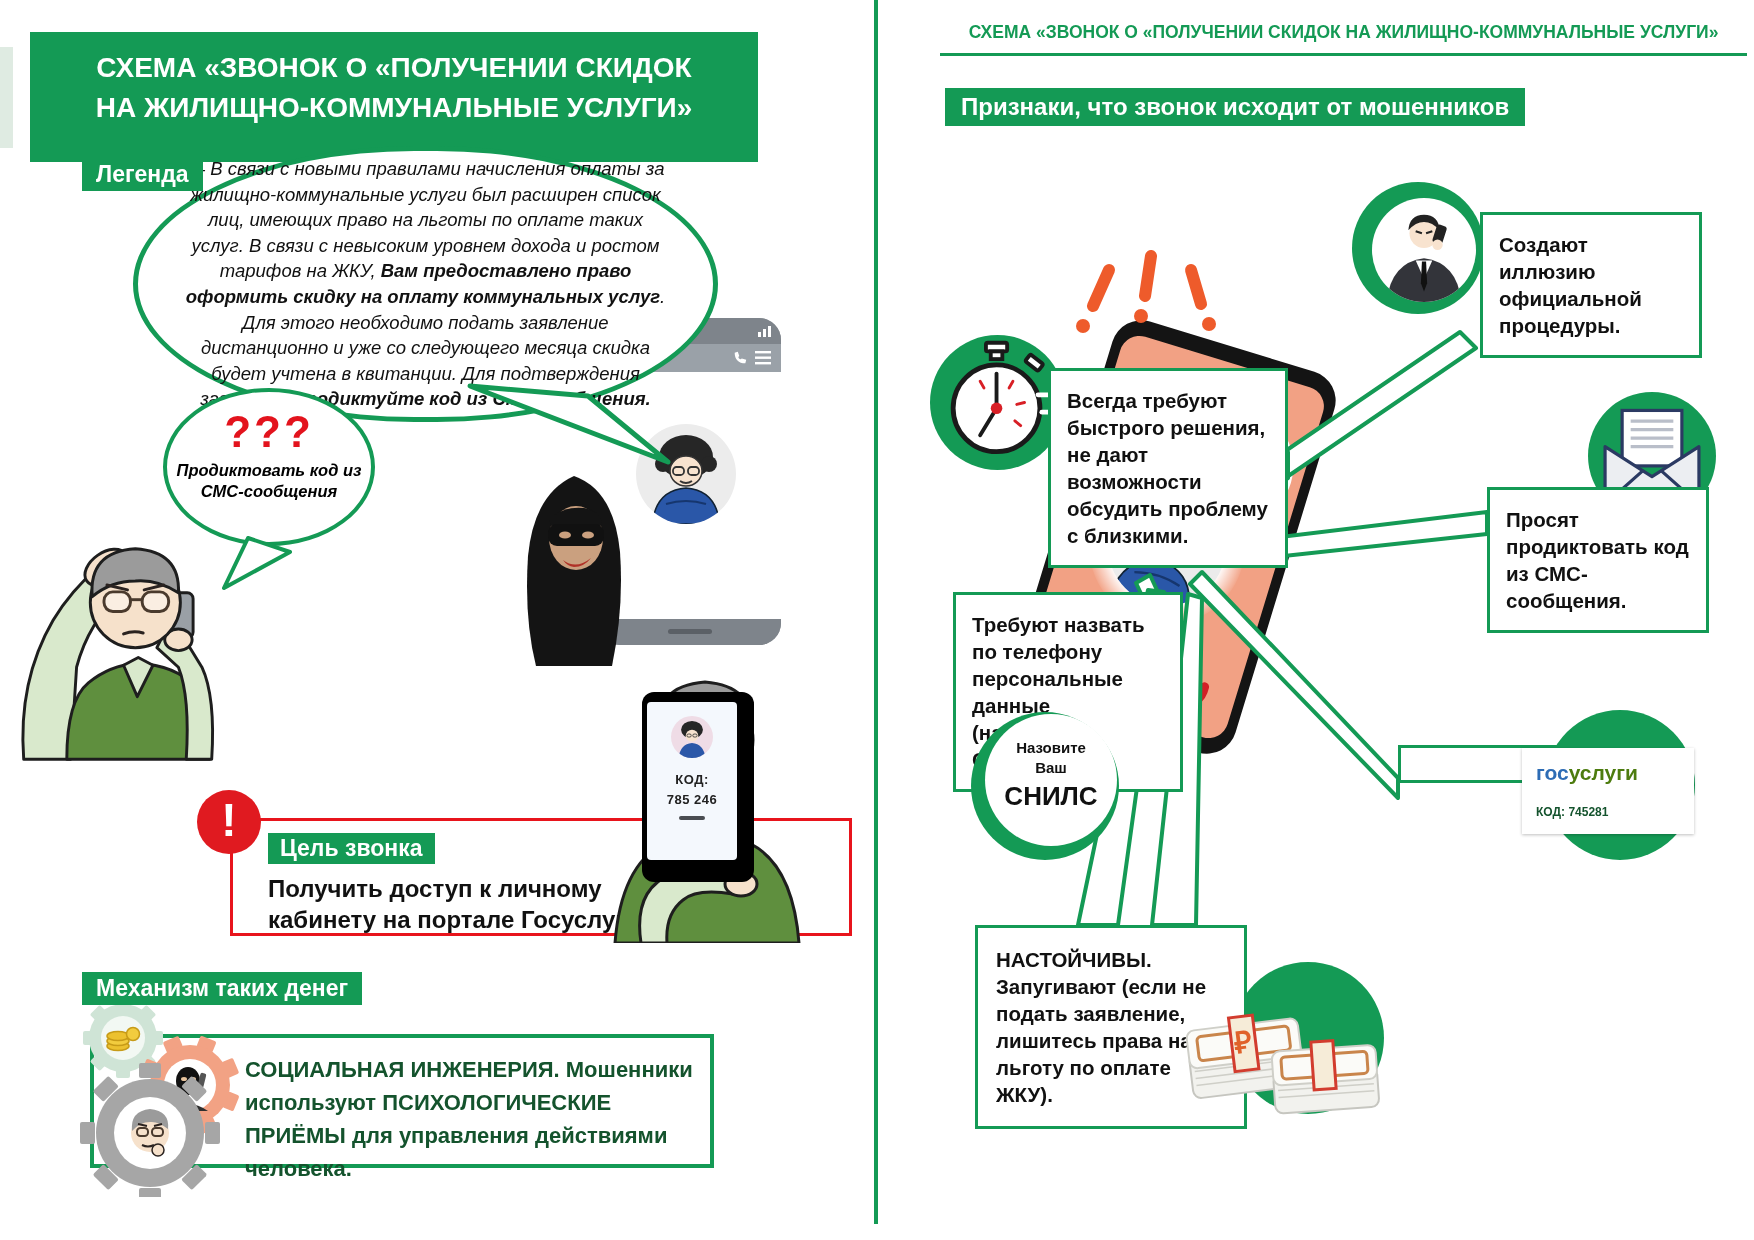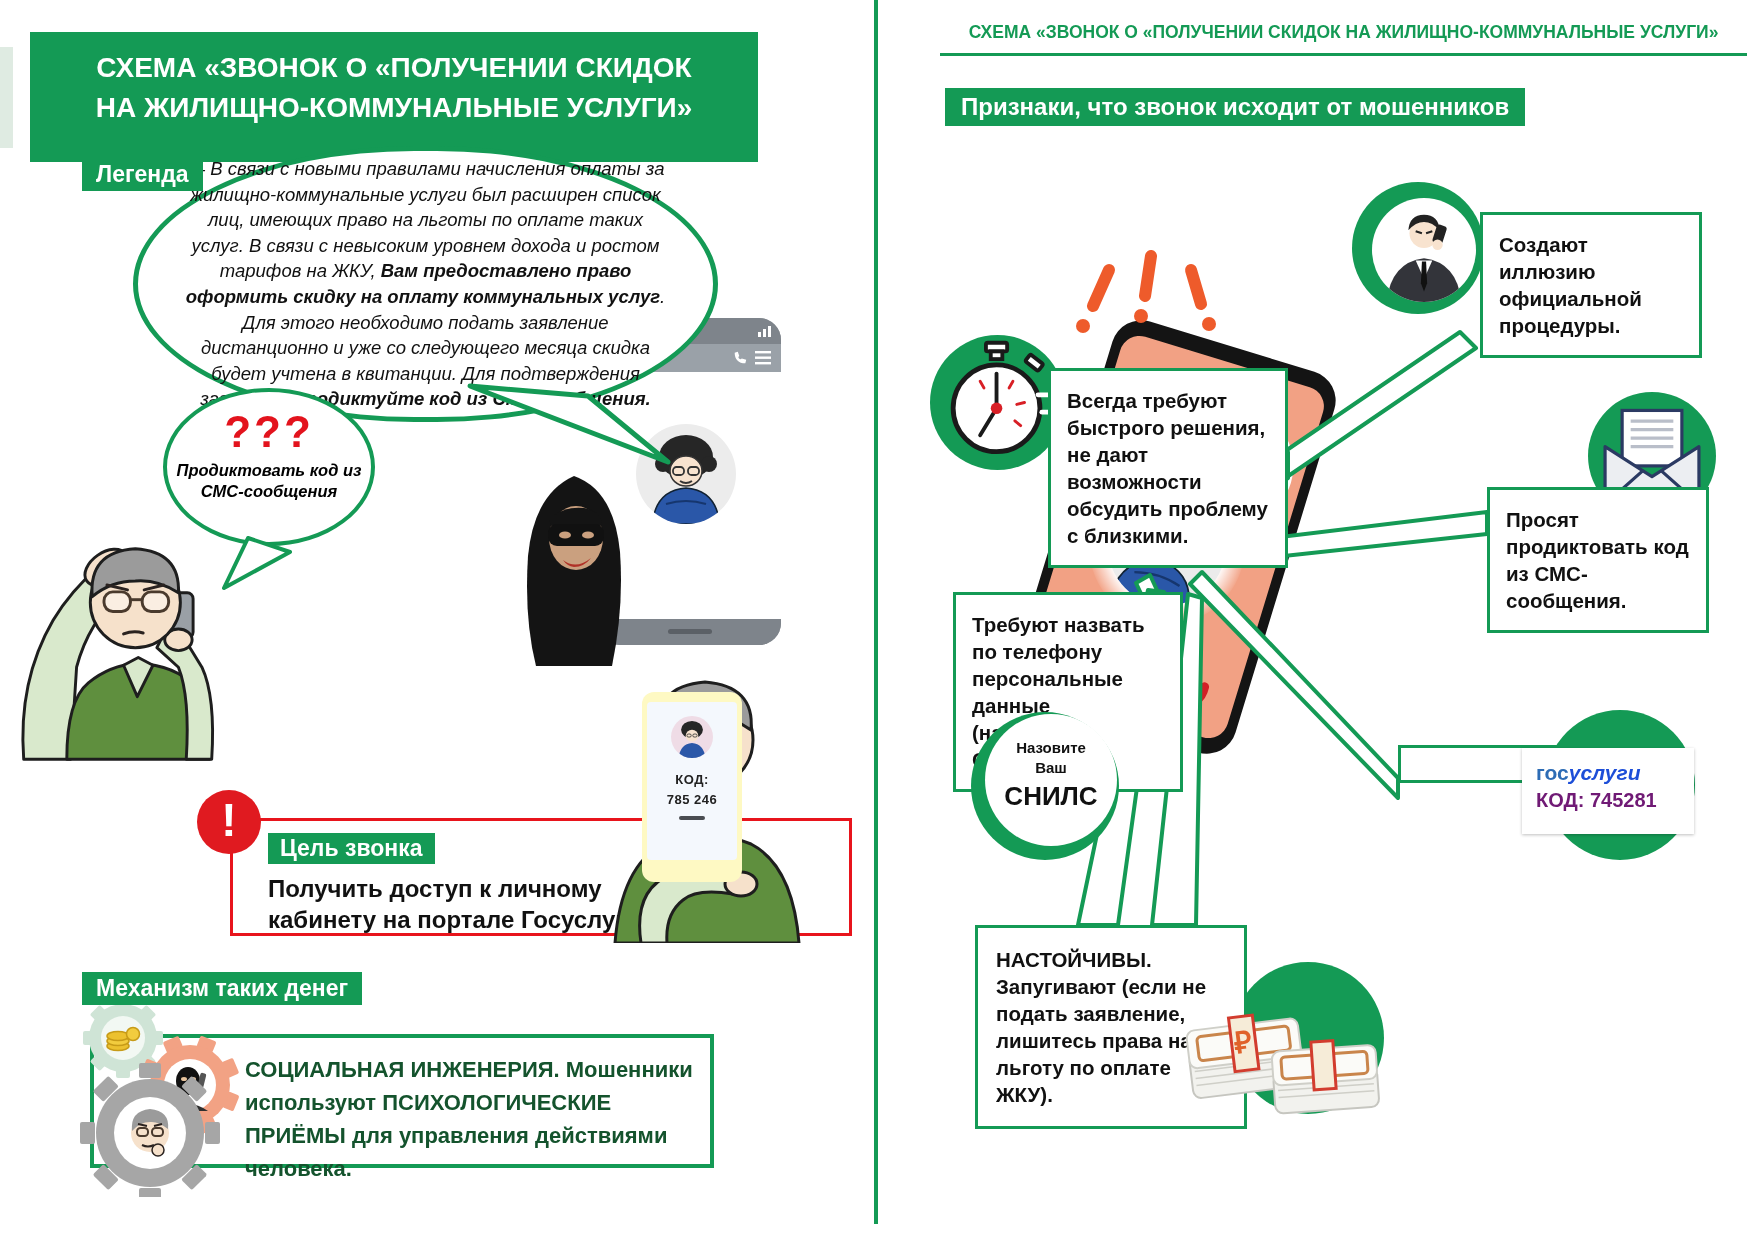--- a/index.html
+++ b/index.html
@@ -41,21 +41,21 @@
   .bp-bottom{position:relative; height:26px; background:#7e848b;}
   .bp-home{position:absolute; left:50%; top:10px; width:44px; height:5px; margin-left:-22px; border-radius:3px; background:#5b6066;}
   .scammer-svg{left:522px; top:468px; width:104px; height:200px; z-index:1;}
 
   .redbox{left:230px; top:818px; width:622px; height:118px; border:3px solid var(--redline); z-index:2;}
   .alert{left:197px; top:790px; width:64px; height:64px; background:var(--red); border-radius:50%;
     color:#fff; font-weight:bold; font-size:46px; text-align:center; line-height:60px; z-index:3;}
   .goalb{left:268px; top:833px; font-size:23px; padding:2px 12px;}
   .goaltext{left:268px; top:874px; width:380px; font-weight:bold; font-size:24px; line-height:1.28; color:#111; z-index:3;}
   .thinkman-svg{left:545px; top:618px; width:320px; height:325px; z-index:3;}
-  .codephone{left:642px; top:692px; width:100px; height:190px; background:#fef9c3; border-radius:12px; z-index:4; padding:10px 5px 12px 5px;}
+  .codephone{left:642px; top:692px; width:112px; height:190px; background:#000000; border-radius:12px; z-index:4; padding:10px 5px 12px 5px;}
   .cp-screen{width:90px; height:158px; background:#f4f8fd; border-radius:4px; text-align:center; padding-top:14px;}
   .cp-avatar{width:42px; height:42px; margin:0 auto; border-radius:50%; background:#efdce6; overflow:hidden;}
   .cp-code{margin-top:12px; font-weight:bold; font-size:13px; line-height:1.5; color:#222; letter-spacing:.5px;}
   .cp-home{width:26px; height:4px; background:#4a4d52; border-radius:2px; margin:7px auto 0;}
 
   .mechb{left:82px; top:972px; font-size:23px; padding:3px 14px;}
   .greenbox{left:90px; top:1034px; width:624px; height:134px; border:4px solid var(--green); background:#fff; z-index:1;}
   .mechtext{left:245px; top:1053px; width:455px; font-weight:bold; font-size:22px; line-height:1.5; color:#14532d; z-index:2;}
   .gears-svg{left:68px; top:985px; width:225px; height:212px; z-index:2;}
 
@@ -100,22 +100,22 @@
 
   .snils{left:971px; top:712px; width:148px; height:148px; border-radius:50%; background:var(--green); z-index:5;}
   .snils-in{position:absolute; right:2px; top:2px; width:132px; height:132px; border-radius:50%; background:#fff;
     text-align:center; padding-top:24px; font-weight:bold; color:#111;}
   .snils-s{font-size:15px; line-height:1.35;}
   .snils-big{font-size:26px; margin-top:2px;}
 
   .goscard{left:1522px; top:748px; width:172px; height:86px; background:#fff; box-shadow:0 1px 3px rgba(0,0,0,.25);
     z-index:6; padding:14px 12px 0 14px;}
   .goslogo{font-weight:bold; font-size:21px; line-height:1;}
-  .goslogo .blue{color:#2d6cb5;} .goslogo .redp{color:#1d4ed8;font-style:italic;}
-  .goscode{font-weight:bold; font-size:20px; color:#701a75; margin-top:6px;}
+  .goslogo .blue{color:#2d6cb5;} .goslogo .redp{color:#4d7c0f;}
+  .goscode{font-weight:bold; font-size:12px; color:#14532d; margin-top:22px;}
 </style>
 </head>
 <body>
 
 <div class="canvas">
 
   <div class="abs strip"></div>
 
   <div class="abs lheader">
     <div>СХЕМА «ЗВОНОК О «ПОЛУЧЕНИИ СКИДОК</div>

